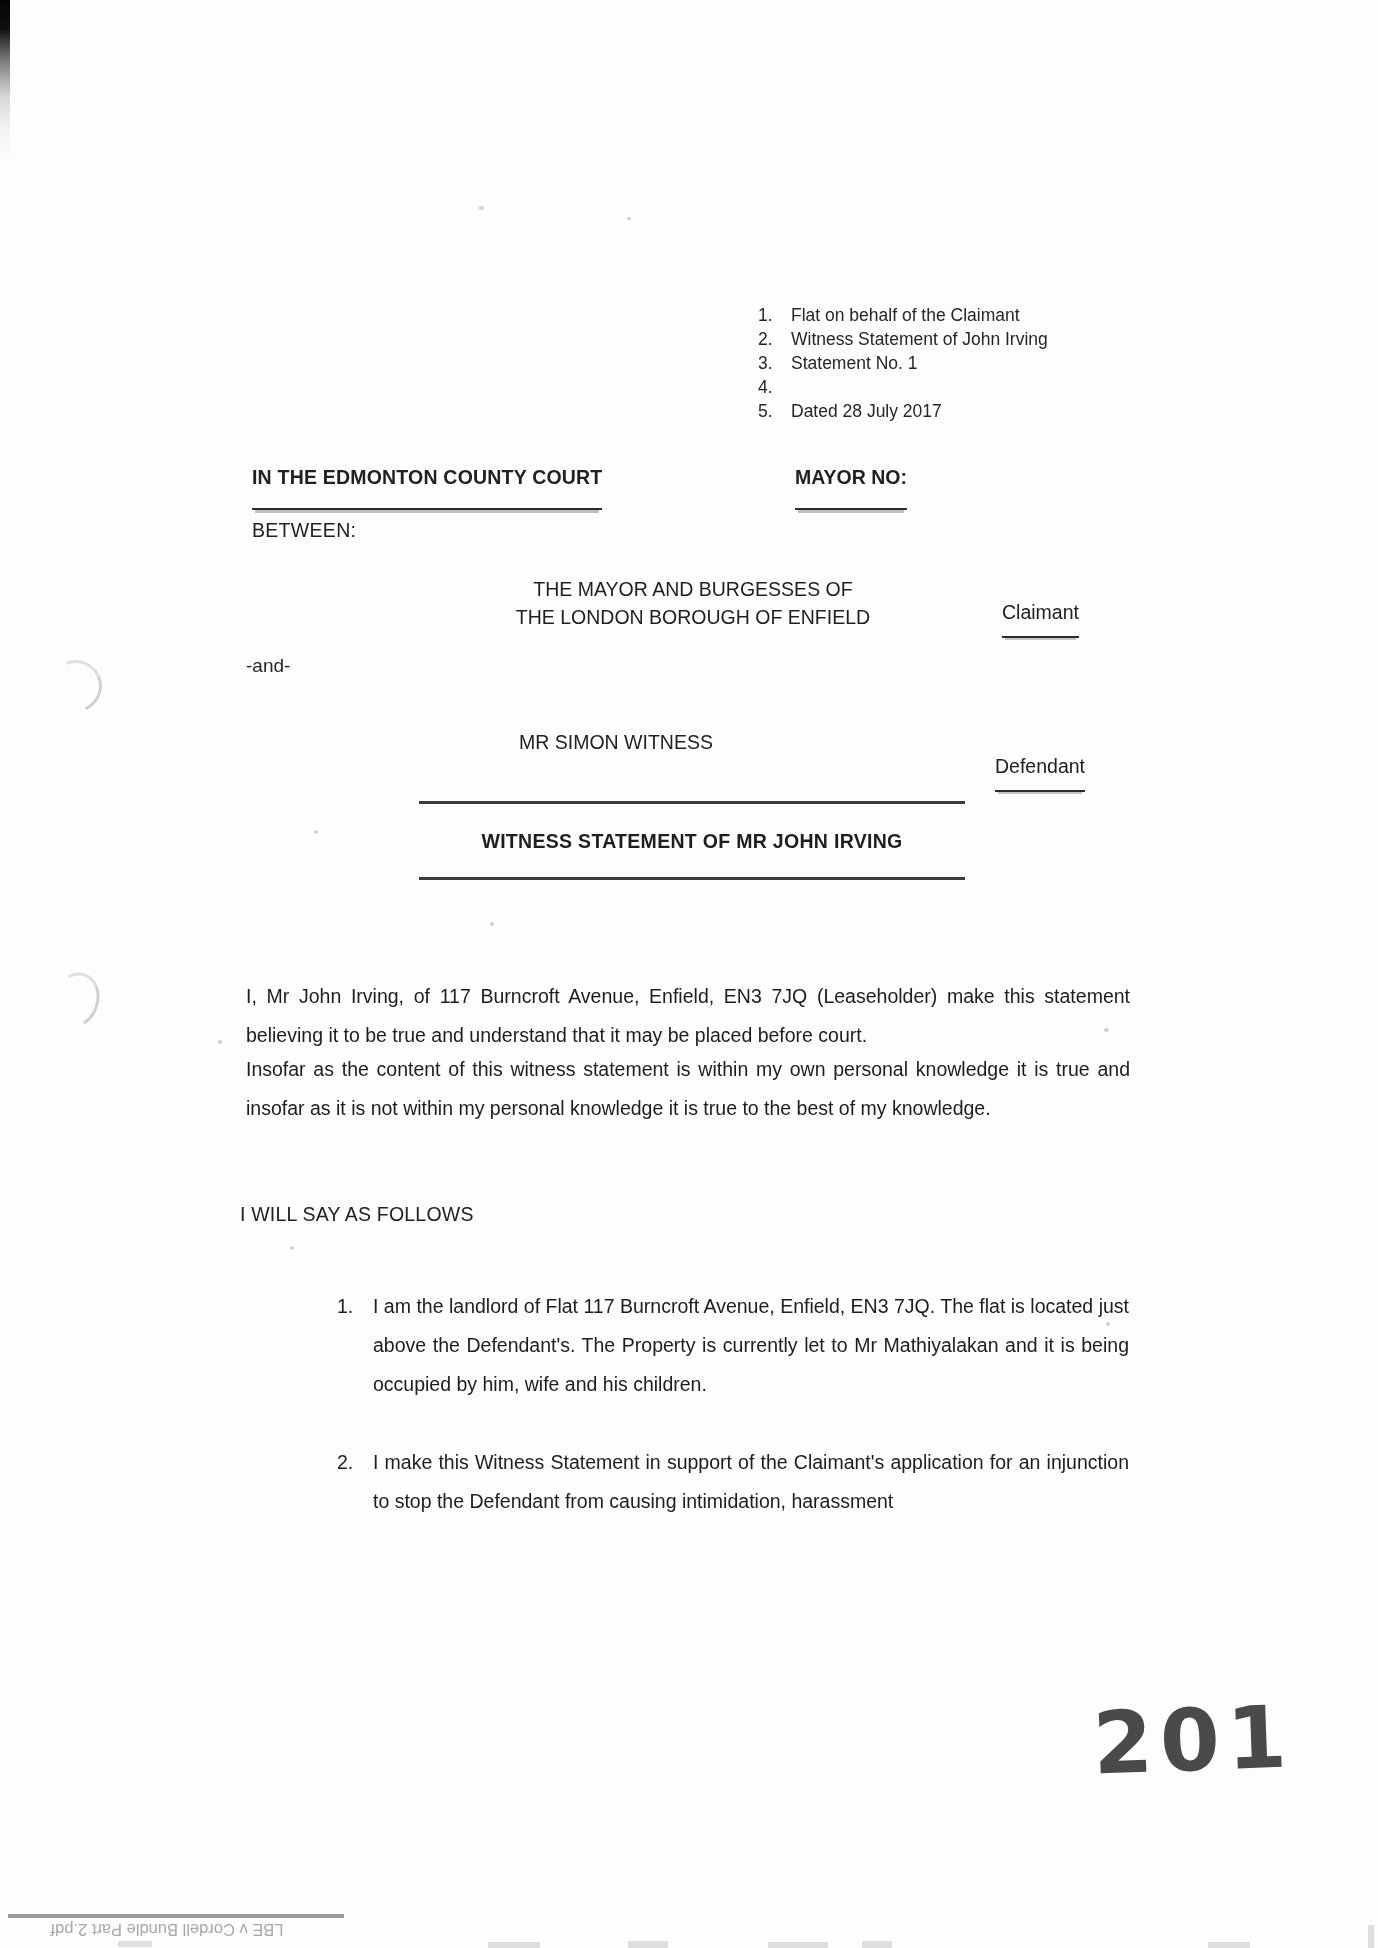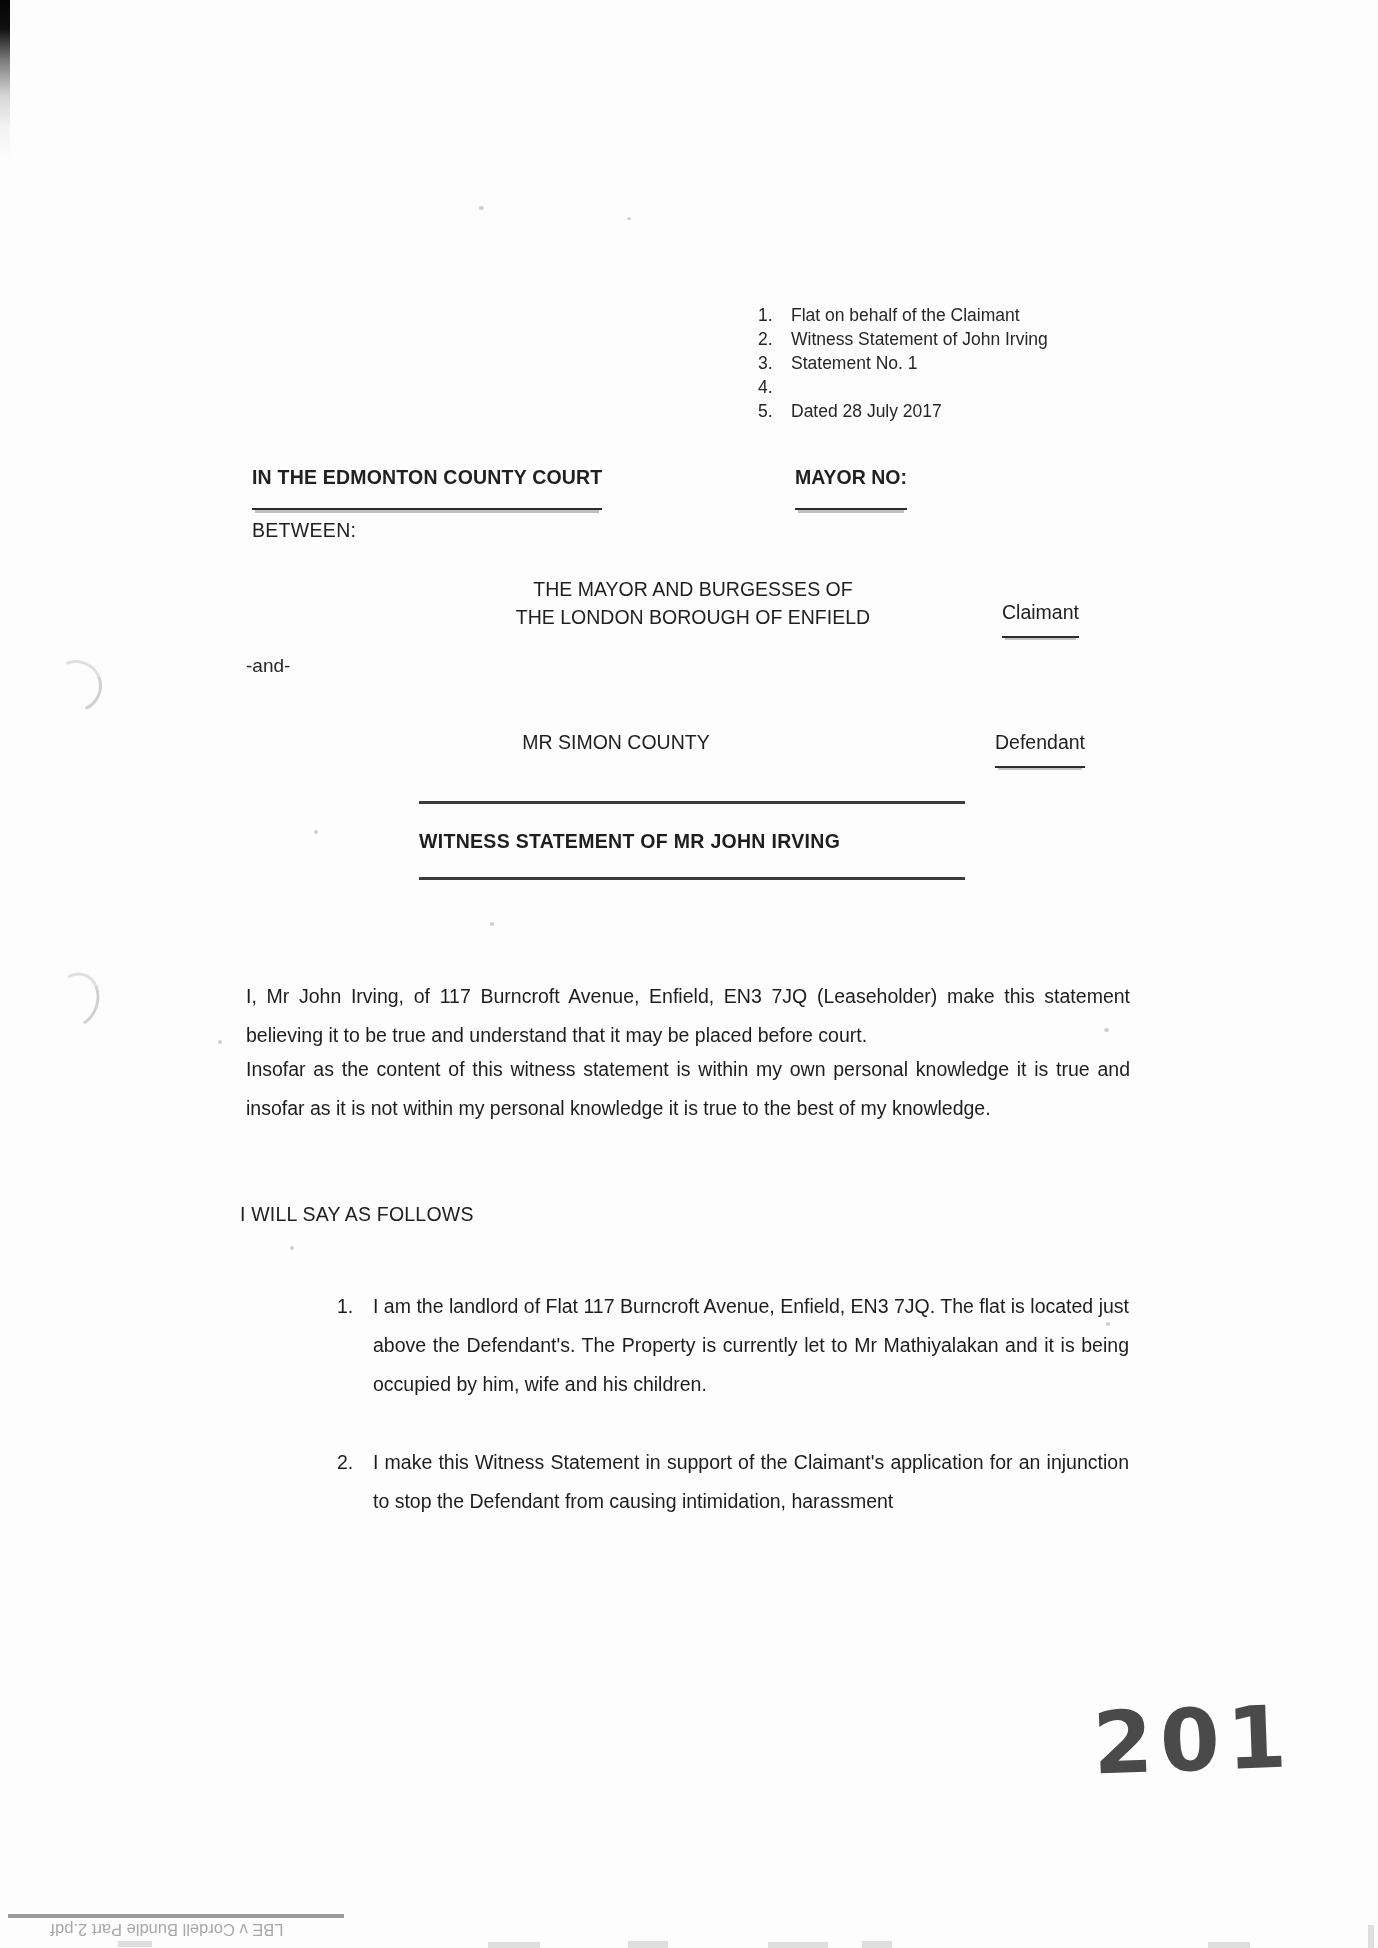--- a/index.html
+++ b/index.html
@@ -39,27 +39,27 @@
     padding-bottom:20px;
     box-shadow:0 6px 0 -3px #bfbfbf;
   }
   .between{left:252px;top:519px;font-size:19.5px;font-weight:400;letter-spacing:.3px;}
   
   .party-claimant-block{left:246px;top:575px;width:894px;text-align:center;font-size:19.5px;line-height:28px;color:#1f1f1f;}
   .role{font-size:19.5px;border-bottom:2px solid #2c2c2c;padding-bottom:12px;box-shadow:0 5px 0 -3px #c4c4c4;}
   .role-claimant{left:1002px;top:601px;}
   .and-sep{left:246px;top:655px;width:894px;text-align:left;font-size:19px;color:#262626;}
   .party-defendant-block{left:246px;top:731px;width:740px;text-align:center;font-size:19.5px;color:#1f1f1f;}
-  .role-defendant{left:995px;top:731px;}
+  .role-defendant{left:995px;top:755px;}
   
   .title-box{
     left:419px;top:801px;width:546px;
     border-top:3px solid #3b3b3b;
     border-bottom:3px solid #3b3b3b;
-    text-align:left;
+    text-align:center;
   }
   .title-box .title-text{
     display:block;
     padding:26px 0 24px 0;
     font-size:19.5px;
     font-weight:600;
     letter-spacing:.3px;
     color:#1e1e1e;
   }
   
@@ -145,21 +145,21 @@
   <div class="abs between">BETWEEN:</div>
 
   <div class="abs party-claimant-block">
     <div>THE MAYOR AND BURGESSES OF</div>
     <div>THE LONDON BOROUGH OF ENFIELD</div>
   </div>
   <div class="abs role role-claimant">Claimant</div>
 
   <div class="abs and-sep">-and-</div>
 
-  <div class="abs party-defendant-block">MR SIMON COUNTY</div>
+  <div class="abs party-defendant-block">MR SIMON WITNESS</div>
   <div class="abs role role-defendant">Defendant</div>
 
   <div class="abs title-box">
     <span class="title-text">WITNESS STATEMENT OF MR JOHN IRVING</span>
   </div>
 
   <div class="abs body-par par1">I, Mr John Irving, of 117 Burncroft Avenue, Enfield, EN3 7JQ (Leaseholder) make this statement believing it to be true and understand that it may be placed before court.</div>
   <div class="abs body-par par2">Insofar as the content of this witness statement is within my own personal knowledge it is true and insofar as it is not within my personal knowledge it is true to the best of my knowledge.</div>
 
   <div class="abs say-heading">I WILL SAY AS FOLLOWS</div>

